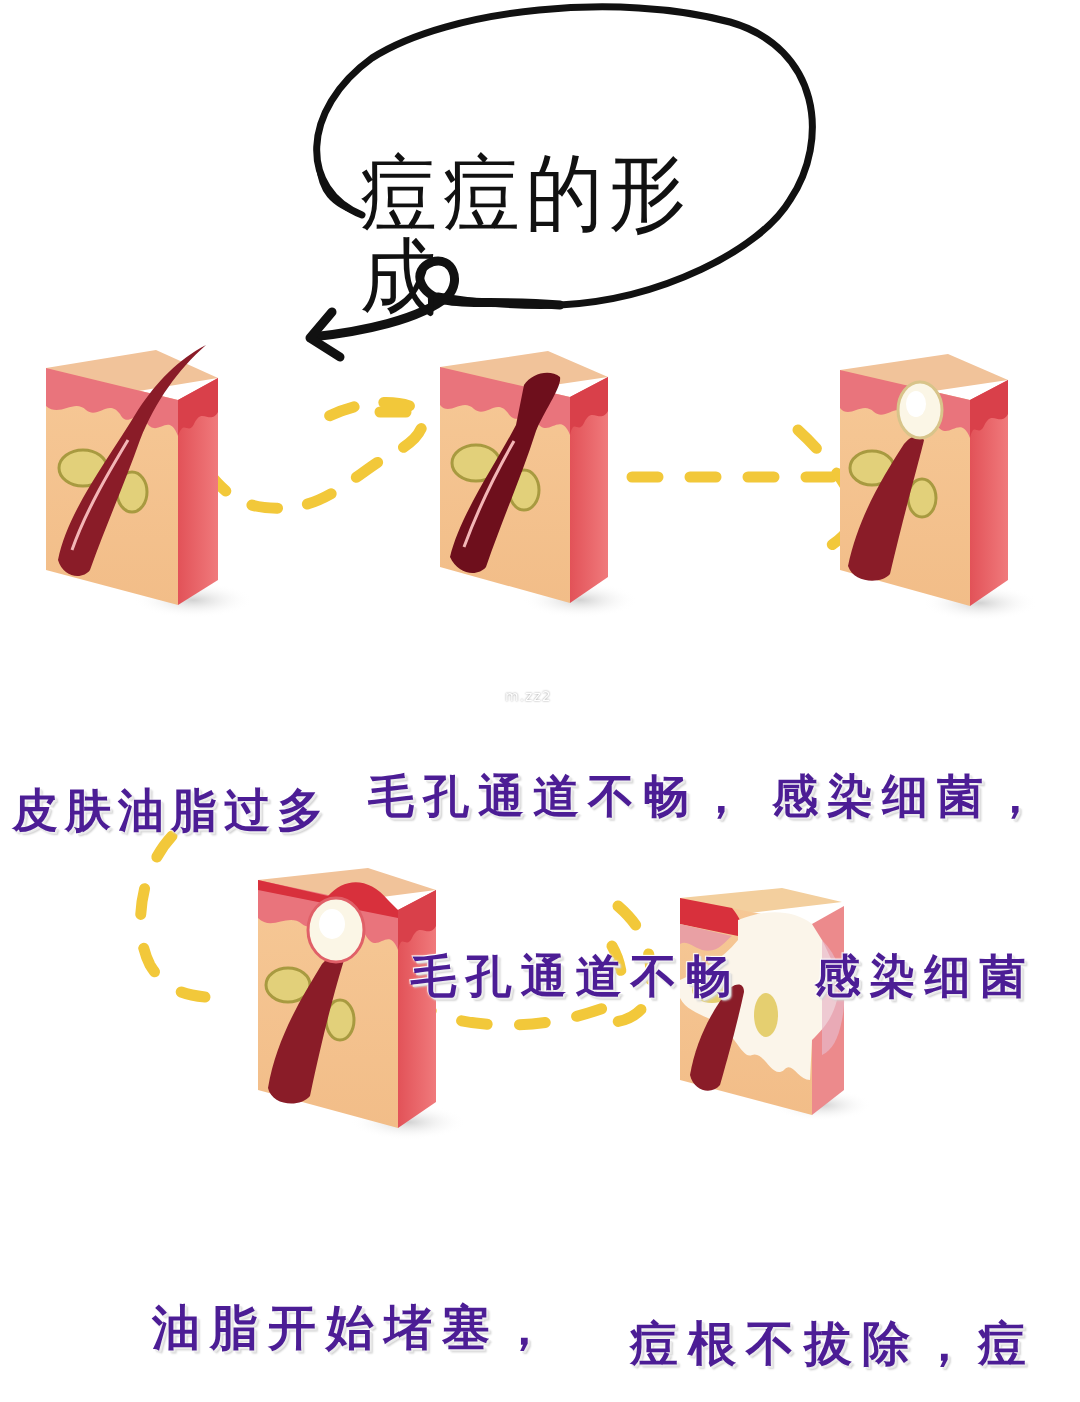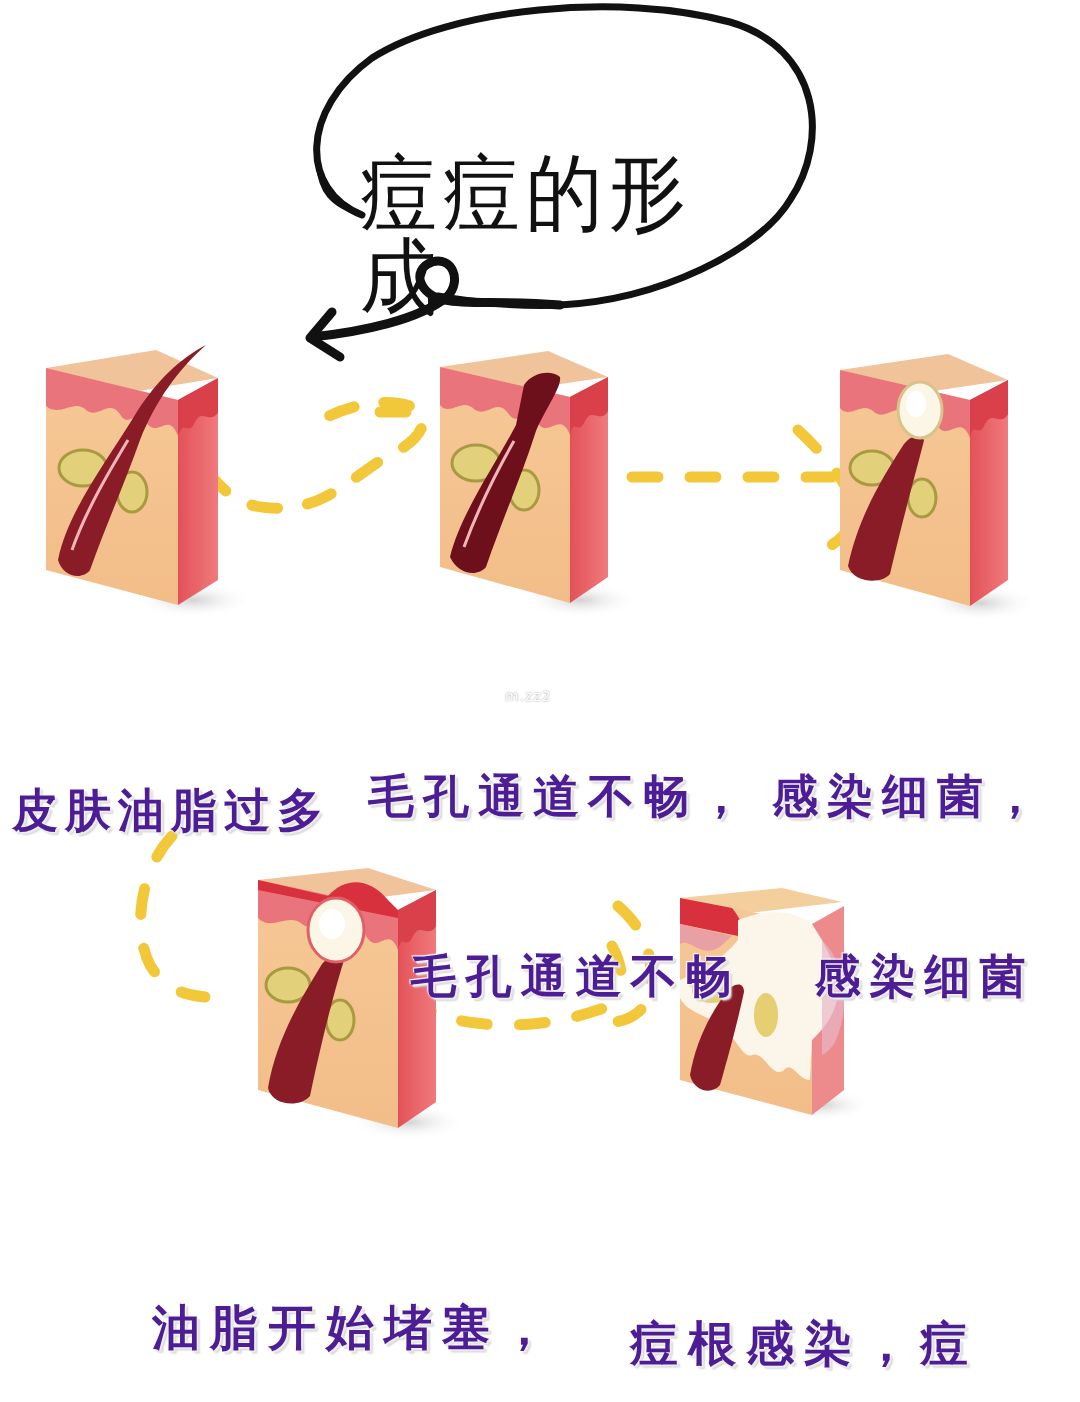--- a/index.html
+++ b/index.html
@@ -200,15 +200,15 @@
   <span class="line">感染细菌，</span>
   <span class="line">感染细菌</span>
 </div>
 
 <div class="caption cap-4">
   <span class="line">油脂开始堵塞，</span>
   
 </div>
 
 <div class="caption cap-5">
-  <span class="line">痘根感染，痘</span>
+  <span class="line">痘根不拔除，痘</span>
   
 </div>
 
 </body></html>

